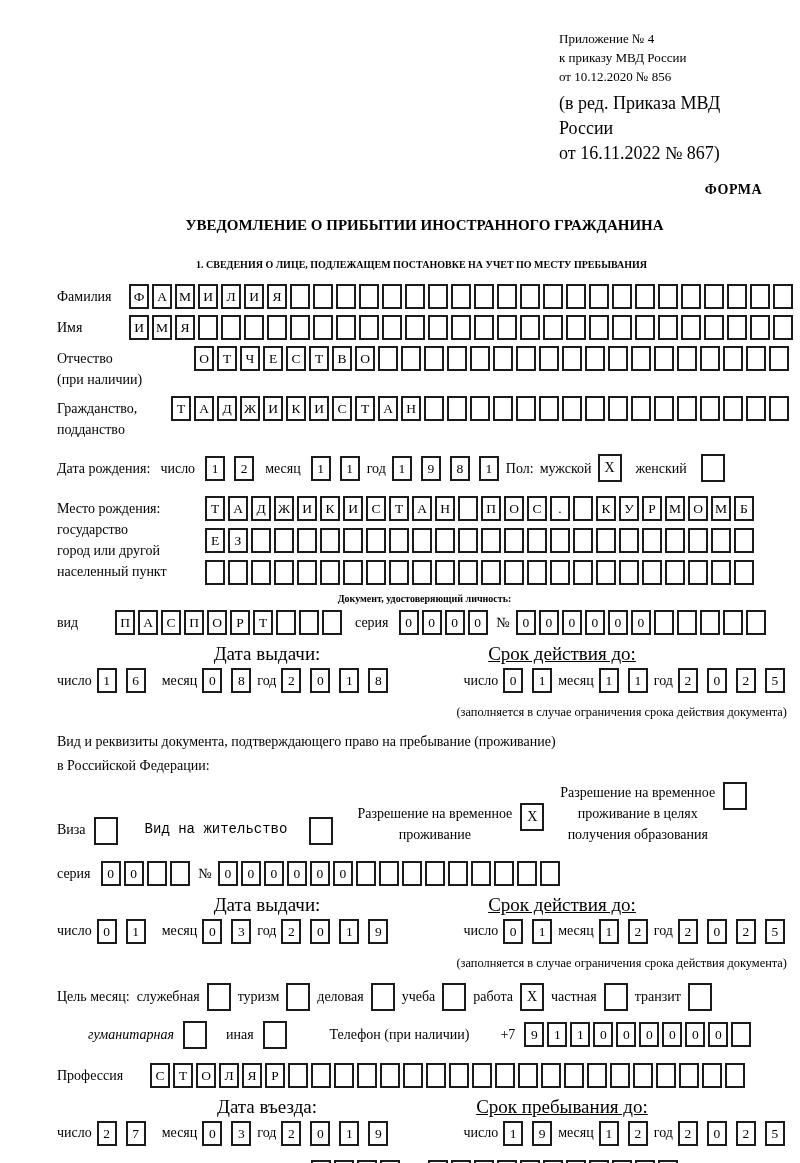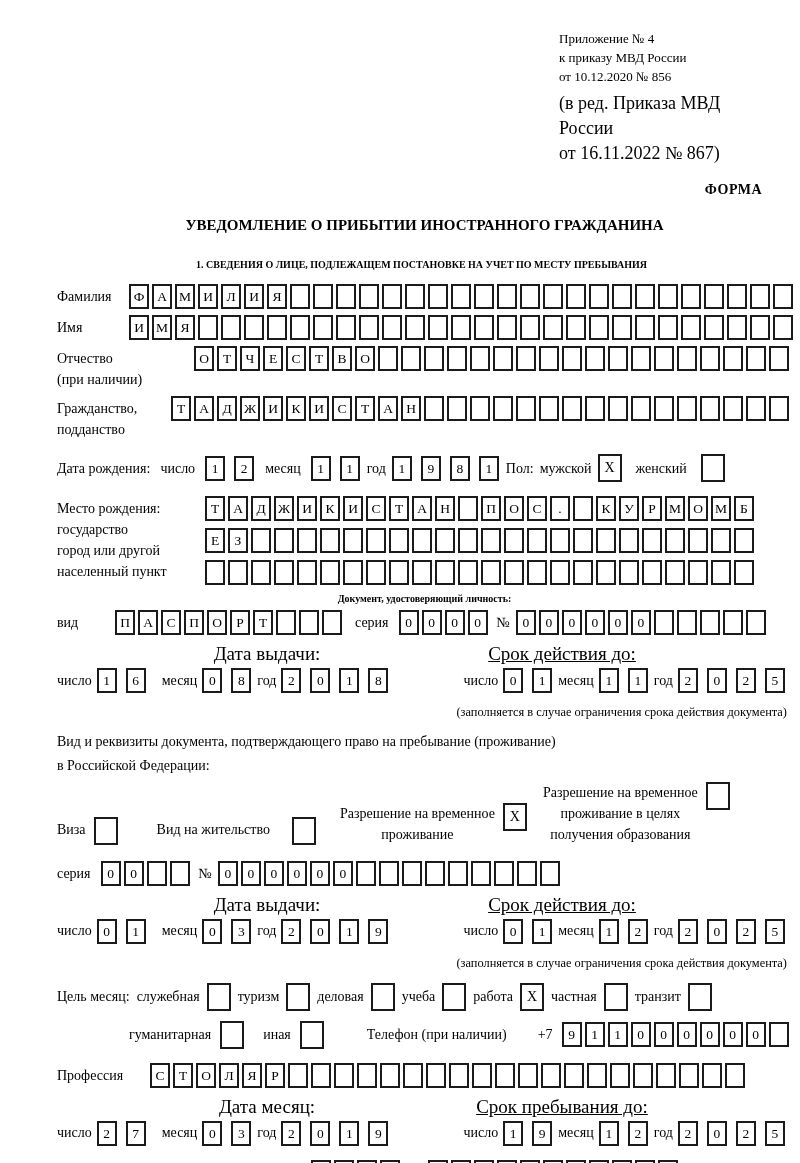--- a/index.html
+++ b/index.html
@@ -424,21 +424,21 @@
   <div class="intro">
     <div>Вид и реквизиты документа, подтверждающего право на пребывание (проживание)</div>
     <div>в Российской Федерации:</div>
   </div>
 
   <div class="permits">
     <div class="pitem">
       <span class="lab">Виза</span>
       <span class="cbox"></span>
     </div>
-    <div class="pitem" style="margin-left:39px;">
+    <div class="pitem" style="margin-left:27px;font-family:Liberation Mono, monospace;">
       <span class="lab">Вид на жительство</span>
       <span class="cbox" style="margin-left:14px;"></span>
     </div>
     <div class="pitem" style="margin-left:24px;">
       <div class="pml">
         <div>Разрешение на временное</div>
         <div>проживание</div>
       </div>
       <span class="cbox">X</span>
     </div>
@@ -538,21 +538,21 @@
     <span class="cbox"></span>
     <span>работа</span>
     <span class="cbox">X</span>
     <span>частная</span>
     <span class="cbox"></span>
     <span>транзит</span>
     <span class="cbox"></span>
   </div>
 
   <div class="purpose-row2">
-    <span style="margin-left:72px;">гуманитарная</span>
+    <span style="margin-left:31px;font-style:italic;">гуманитарная</span>
     <span class="cbox"></span>
     <span class="gap10">иная</span>
     <span class="cbox"></span>
     <span style="margin-left:34px;">Телефон (при наличии)</span>
     <span style="margin-left:22px;">+7</span>
     <div class="cells">
         <span class="cell">9</span>
         <span class="cell">1</span>
         <span class="cell">1</span>
         <span class="cell">0</span>
@@ -591,21 +591,21 @@
         <span class="cell"></span>
         <span class="cell"></span>
         <span class="cell"></span>
         <span class="cell"></span>
         <span class="cell"></span>
         <span class="cell"></span>
       </div>
   </div>
 
   <div class="dates-head">
-    <span class="dh1">Дата месяц:</span>
+    <span class="dh1">Дата въезда:</span>
     <span class="dh2">Срок пребывания до:</span>
   </div>
   <div class="dates-row">
     <div class="dgroup">
       <span>число</span>
       <div class="dgroup">
           <span class="cell">2</span>
           <span class="cell">7</span>
         </div>
       <span class="gap10">месяц</span>

